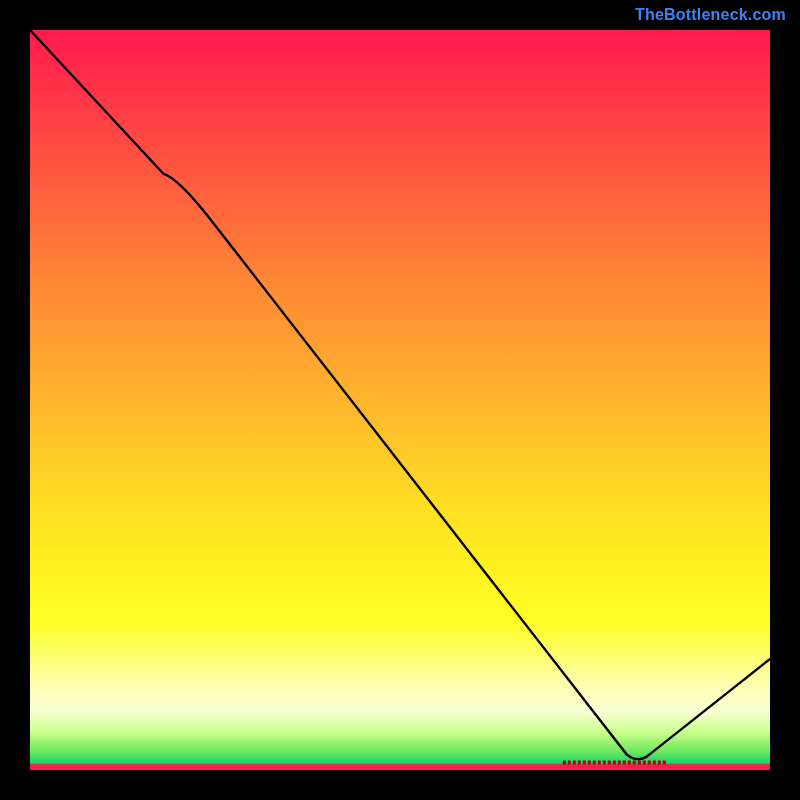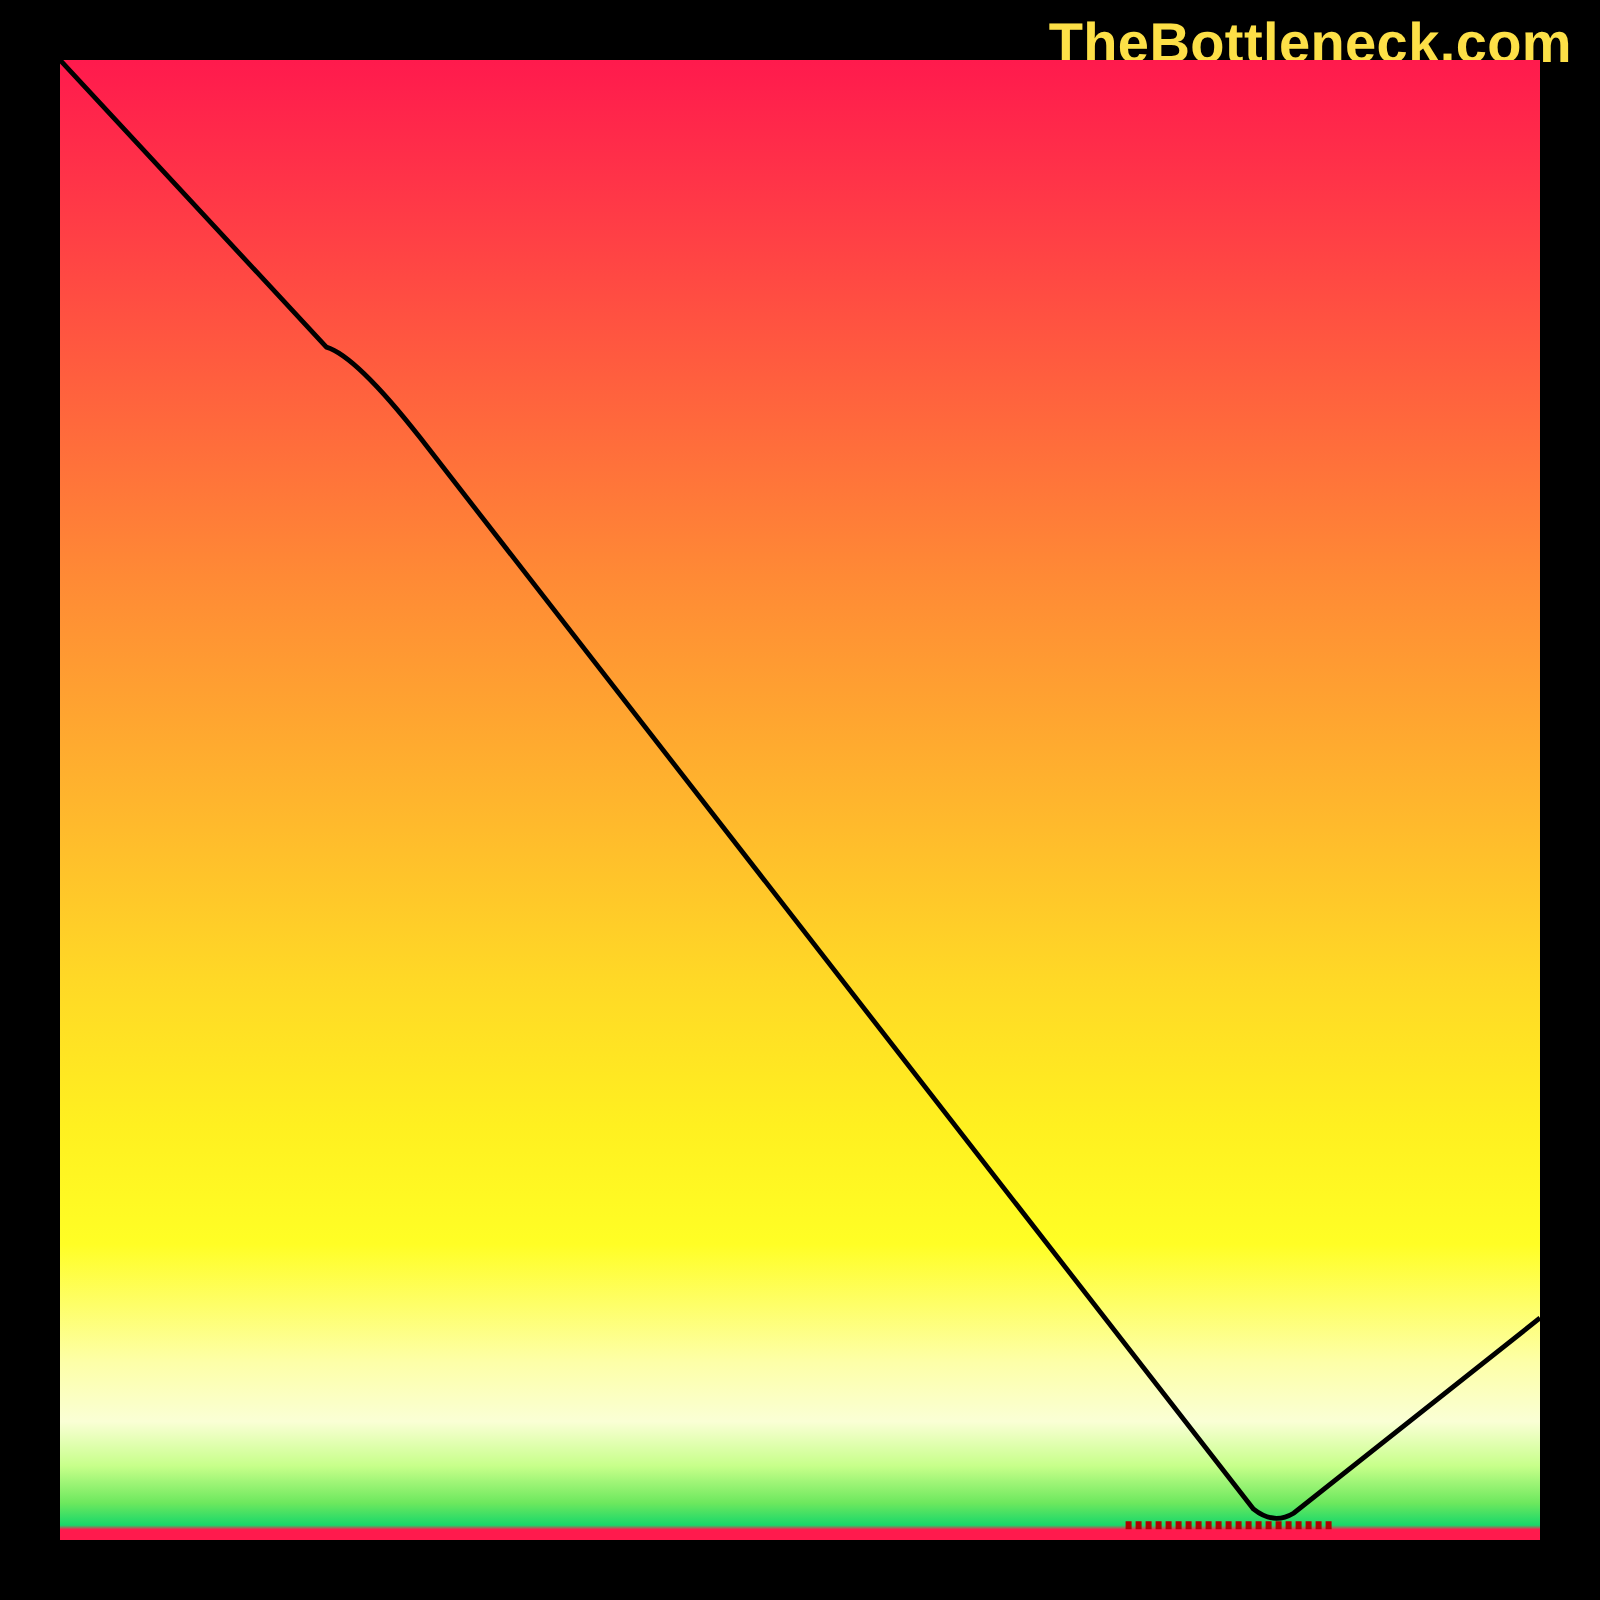--- a/index.html
+++ b/index.html
@@ -14,22 +14,22 @@
   .frame {
     position: relative;
     width: 800px;
     height: 800px;
     background: #000;
   }
   .watermark {
     position: absolute;
     top: 6px;
     right: 14px;
-    color: #fde047;
-    font-size: 28px;
+    color: #3b82f6;
+    font-size: 16px;
     font-weight: 600;
     letter-spacing: 0.2px;
   }
   .plot-area {
     position: absolute;
     left: 30px;
     top: 30px;
     width: 740px;
     height: 740px;
     

